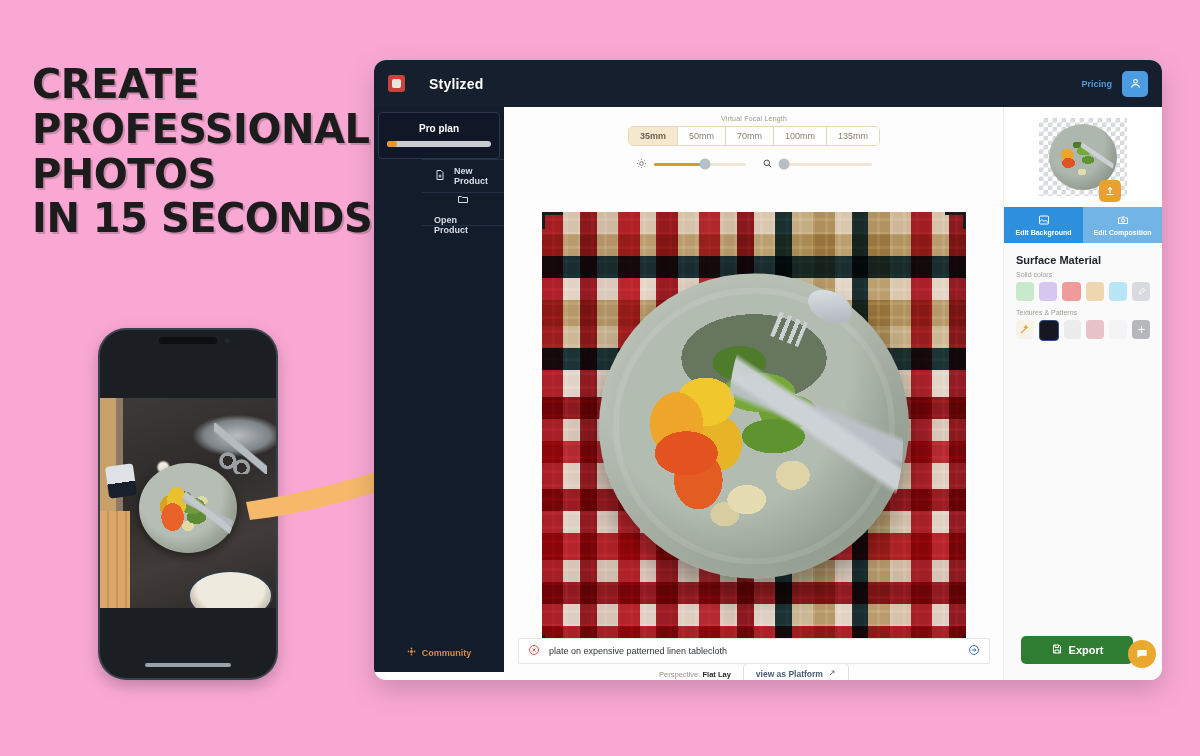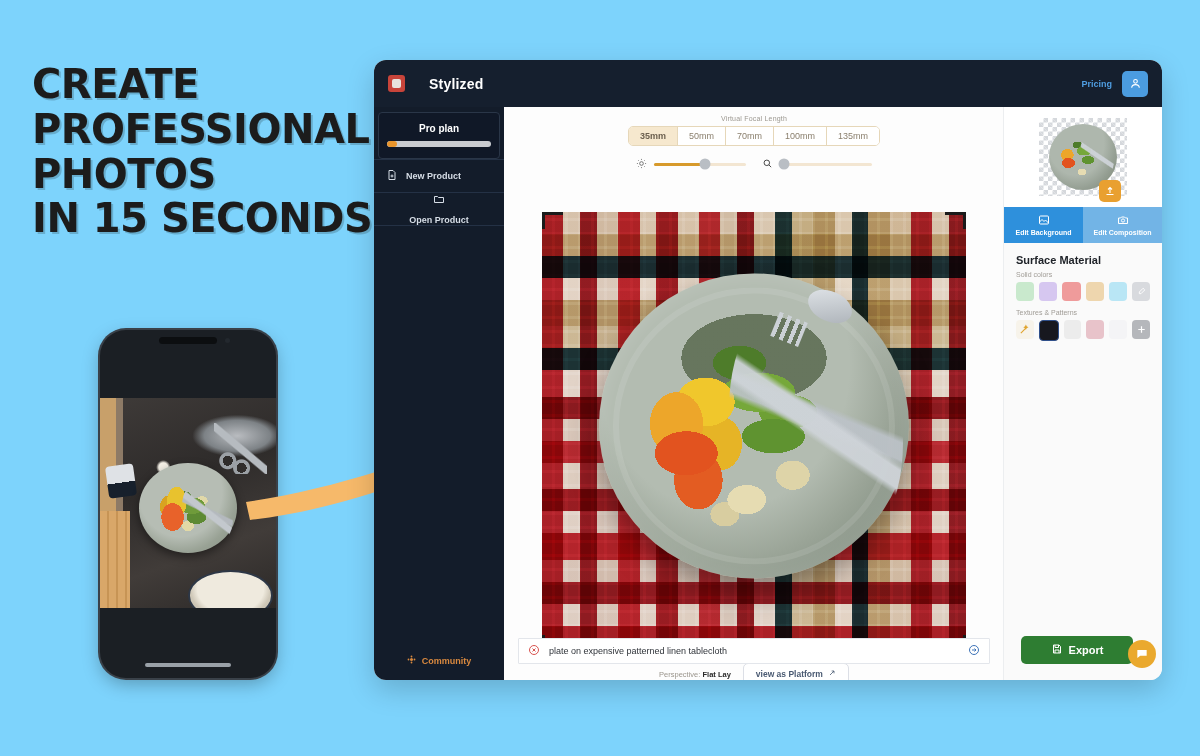--- a/index.html
+++ b/index.html
@@ -1,21 +1,21 @@
 <!DOCTYPE html>
 <html><head>
 <meta charset="utf-8">
 <style>
   html,body{margin:0;padding:0;}
   body{
     width:1200px;height:756px;overflow:hidden;position:relative;
     background:#f7e7cf;
     font-family:"Liberation Sans", sans-serif;
   }
-  .stage{position:absolute;inset:0;background:#7dd3fc;text-decoration:underline;}
+  .stage{position:absolute;inset:0;background:#f9a8d4;text-decoration:underline;}
 
   
   .headline{
     position:absolute;left:32px;top:62px;width:340px;
     font-family:"DejaVu Sans", sans-serif;
     font-weight:bold;
     font-size:40px;
     line-height:1.12;
     letter-spacing:-0.5px;
     color:#1c1c1c;
@@ -114,33 +114,33 @@
   .brand-name{color:#fff;font-size:14px;font-weight:bold;letter-spacing:.2px;}
   .topright{display:flex;align-items:center;gap:10px;}
   .pricing{color:#4f9de0;font-size:9px;font-weight:bold;}
   .avatar-btn{
     width:26px;height:26px;border-radius:5px;background:#4b9ce0;
     display:flex;align-items:center;justify-content:center;
   }
 
   
   .sidebar{
-    position:absolute;left:0;top:47px;bottom:0;width:130px;background:#131c2a;
+    position:absolute;left:0;top:47px;bottom:8px;width:130px;background:#131c2a;
   }
   .plan-box{
     margin:5px 4px 0;padding:10px 8px 11px;background:#101827;
     border:1px solid #2a3648;border-radius:4px;text-align:center;
   }
   .plan-name{color:#ffffff;font-size:10px;font-weight:bold;margin-bottom:7px;}
   .plan-bar{height:6px;border-radius:3px;background:#c9ccd1;overflow:hidden;}
   .plan-bar span{display:block;height:100%;background:#e9952c;border-radius:3px;}
   .nav-item{
     display:flex;align-items:center;gap:8px;height:32px;padding:0 12px;
     border-top:1px solid #243145;border-bottom:1px solid #243145;
-    color:#d6dde6;font-size:9px;font-weight:bold;
+    color:#d6dde6;font-size:9px;font-weight:bold;margin-left:48px;
   }
   .nav-item + .nav-item{border-top:none;flex-direction:column;}
   .nav-item svg{flex:none;}
   .community{
     position:absolute;left:0;right:0;bottom:14px;
     display:flex;align-items:center;justify-content:center;gap:6px;
     color:#d9893f;font-size:9px;font-weight:bold;
   }
 
   

